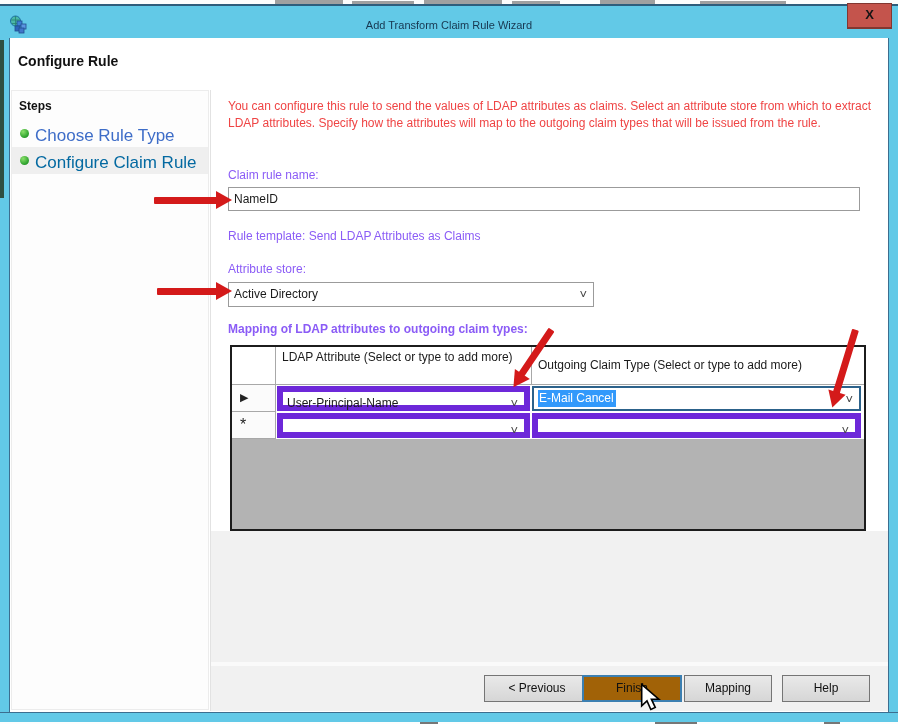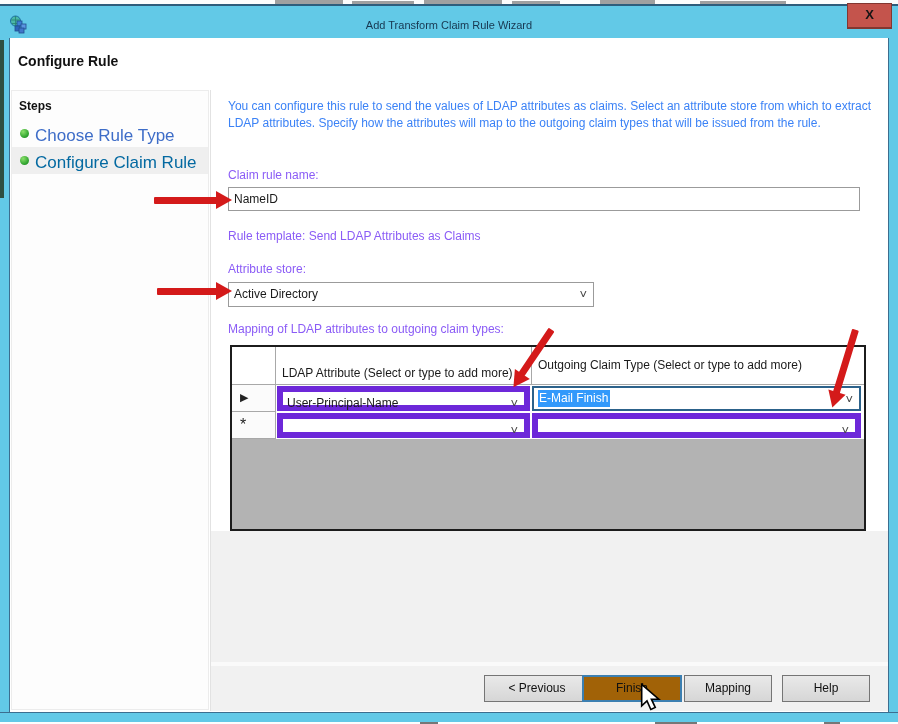--- a/index.html
+++ b/index.html
@@ -36,39 +36,39 @@
   .step-row{left:12px;width:196px;height:27px;}
   .step-row.r1{top:120px;background:#fdfdfd;}
   .step-row.r2{top:147px;background:#efefef;}
   .step-dot{position:absolute;left:8px;top:9px;width:9px;height:9px;border-radius:50%;
             background:radial-gradient(circle at 35% 30%, #8ae06a, #2fa32f 65%, #1d7a1d);}
   .step-label{position:absolute;left:23px;top:6px;font-size:17px;}
   .step-label.link{color:#3e6dc8;}
   .step-label.current{color:#0369a1;}
 
   
-  .description{left:228px;top:98px;width:648px;line-height:17px;color:#3b82f6;}
+  .description{left:228px;top:98px;width:648px;line-height:17px;color:#ef4444;}
   .lbl{color:#8b5cf6;}
   .lbl-claim{left:228px;top:168px;}
   .name-input{left:228px;top:187px;width:632px;height:24px;border:1px solid #9b9b9b;background:#fff;
               box-sizing:border-box;line-height:22px;padding-left:5px;}
   .lbl-template{left:228px;top:229px;}
   .lbl-store{left:228px;top:262px;}
   .store-combo{left:228px;top:282px;width:366px;height:25px;border:1px solid #9b9b9b;background:#fff;
                box-sizing:border-box;line-height:23px;padding-left:5px;}
   .combo-chev{position:absolute;right:6px;top:2px;color:#454545;font-size:13px;line-height:19px;}
-  .lbl-mapping{left:228px;top:322px;}
+  .lbl-mapping{left:228px;top:322px;font-weight:bold;}
 
   
   .grid{left:230px;top:345px;width:636px;height:186px;border:2px solid #1c1c1c;background:#b3b3b3;box-sizing:border-box;}
   .g-header{position:absolute;left:0;top:0;width:632px;height:38px;background:#fff;display:flex;}
   .g-h-cell{box-sizing:border-box;border-right:1px solid #a8a8a8;border-bottom:1px solid #a8a8a8;
             padding:2px 6px;background:#fff;font-size:12px;line-height:15px;}
   .g-h-ind{width:44px;}
-  .g-h-c1{width:256px;padding-top:19px;}
+  .g-h-c1{width:256px;padding-top:3px;}
   .g-h-c2{width:332px;border-right:none;display:flex;align-items:center;}
   .g-row{position:absolute;left:0;width:632px;height:27px;background:#fff;display:flex;}
   .g-row.row1{top:38px;}
   .g-row.row2{top:65px;}
   .g-ind{box-sizing:border-box;width:44px;border-right:1px solid #a8a8a8;border-bottom:1px solid #a8a8a8;
          background:#fbfbfb;position:relative;}
   .g-ind .glyph{position:absolute;left:8px;top:6px;font-size:11px;color:#222;}
   .g-ind .glyph.star{font-size:16px;top:4px;}
   .cell-combo{position:relative;box-sizing:border-box;height:25px;margin:1px 1px 0 1px;background:#fff;
               border:6px solid #6d28d9;line-height:22px;padding-left:4px;}
@@ -179,21 +179,21 @@
 
     <div class="g-row row1">
       <div class="g-ind">
         <span class="glyph">▶</span>
       </div>
       <div class="cell-combo cc1">
         <span>User-Principal-Name</span>
         <span class="combo-chev">˅</span>
       </div>
       <div class="cell-combo cc2 focused">
-        <span class="sel-text">E-Mail Finish</span>
+        <span class="sel-text">E-Mail Cancel</span>
         <span class="combo-chev">˅</span>
       </div>
     </div>
 
     <div class="g-row row2">
       <div class="g-ind">
         <span class="glyph star">*</span>
       </div>
       <div class="cell-combo cc1">
         <span></span>

